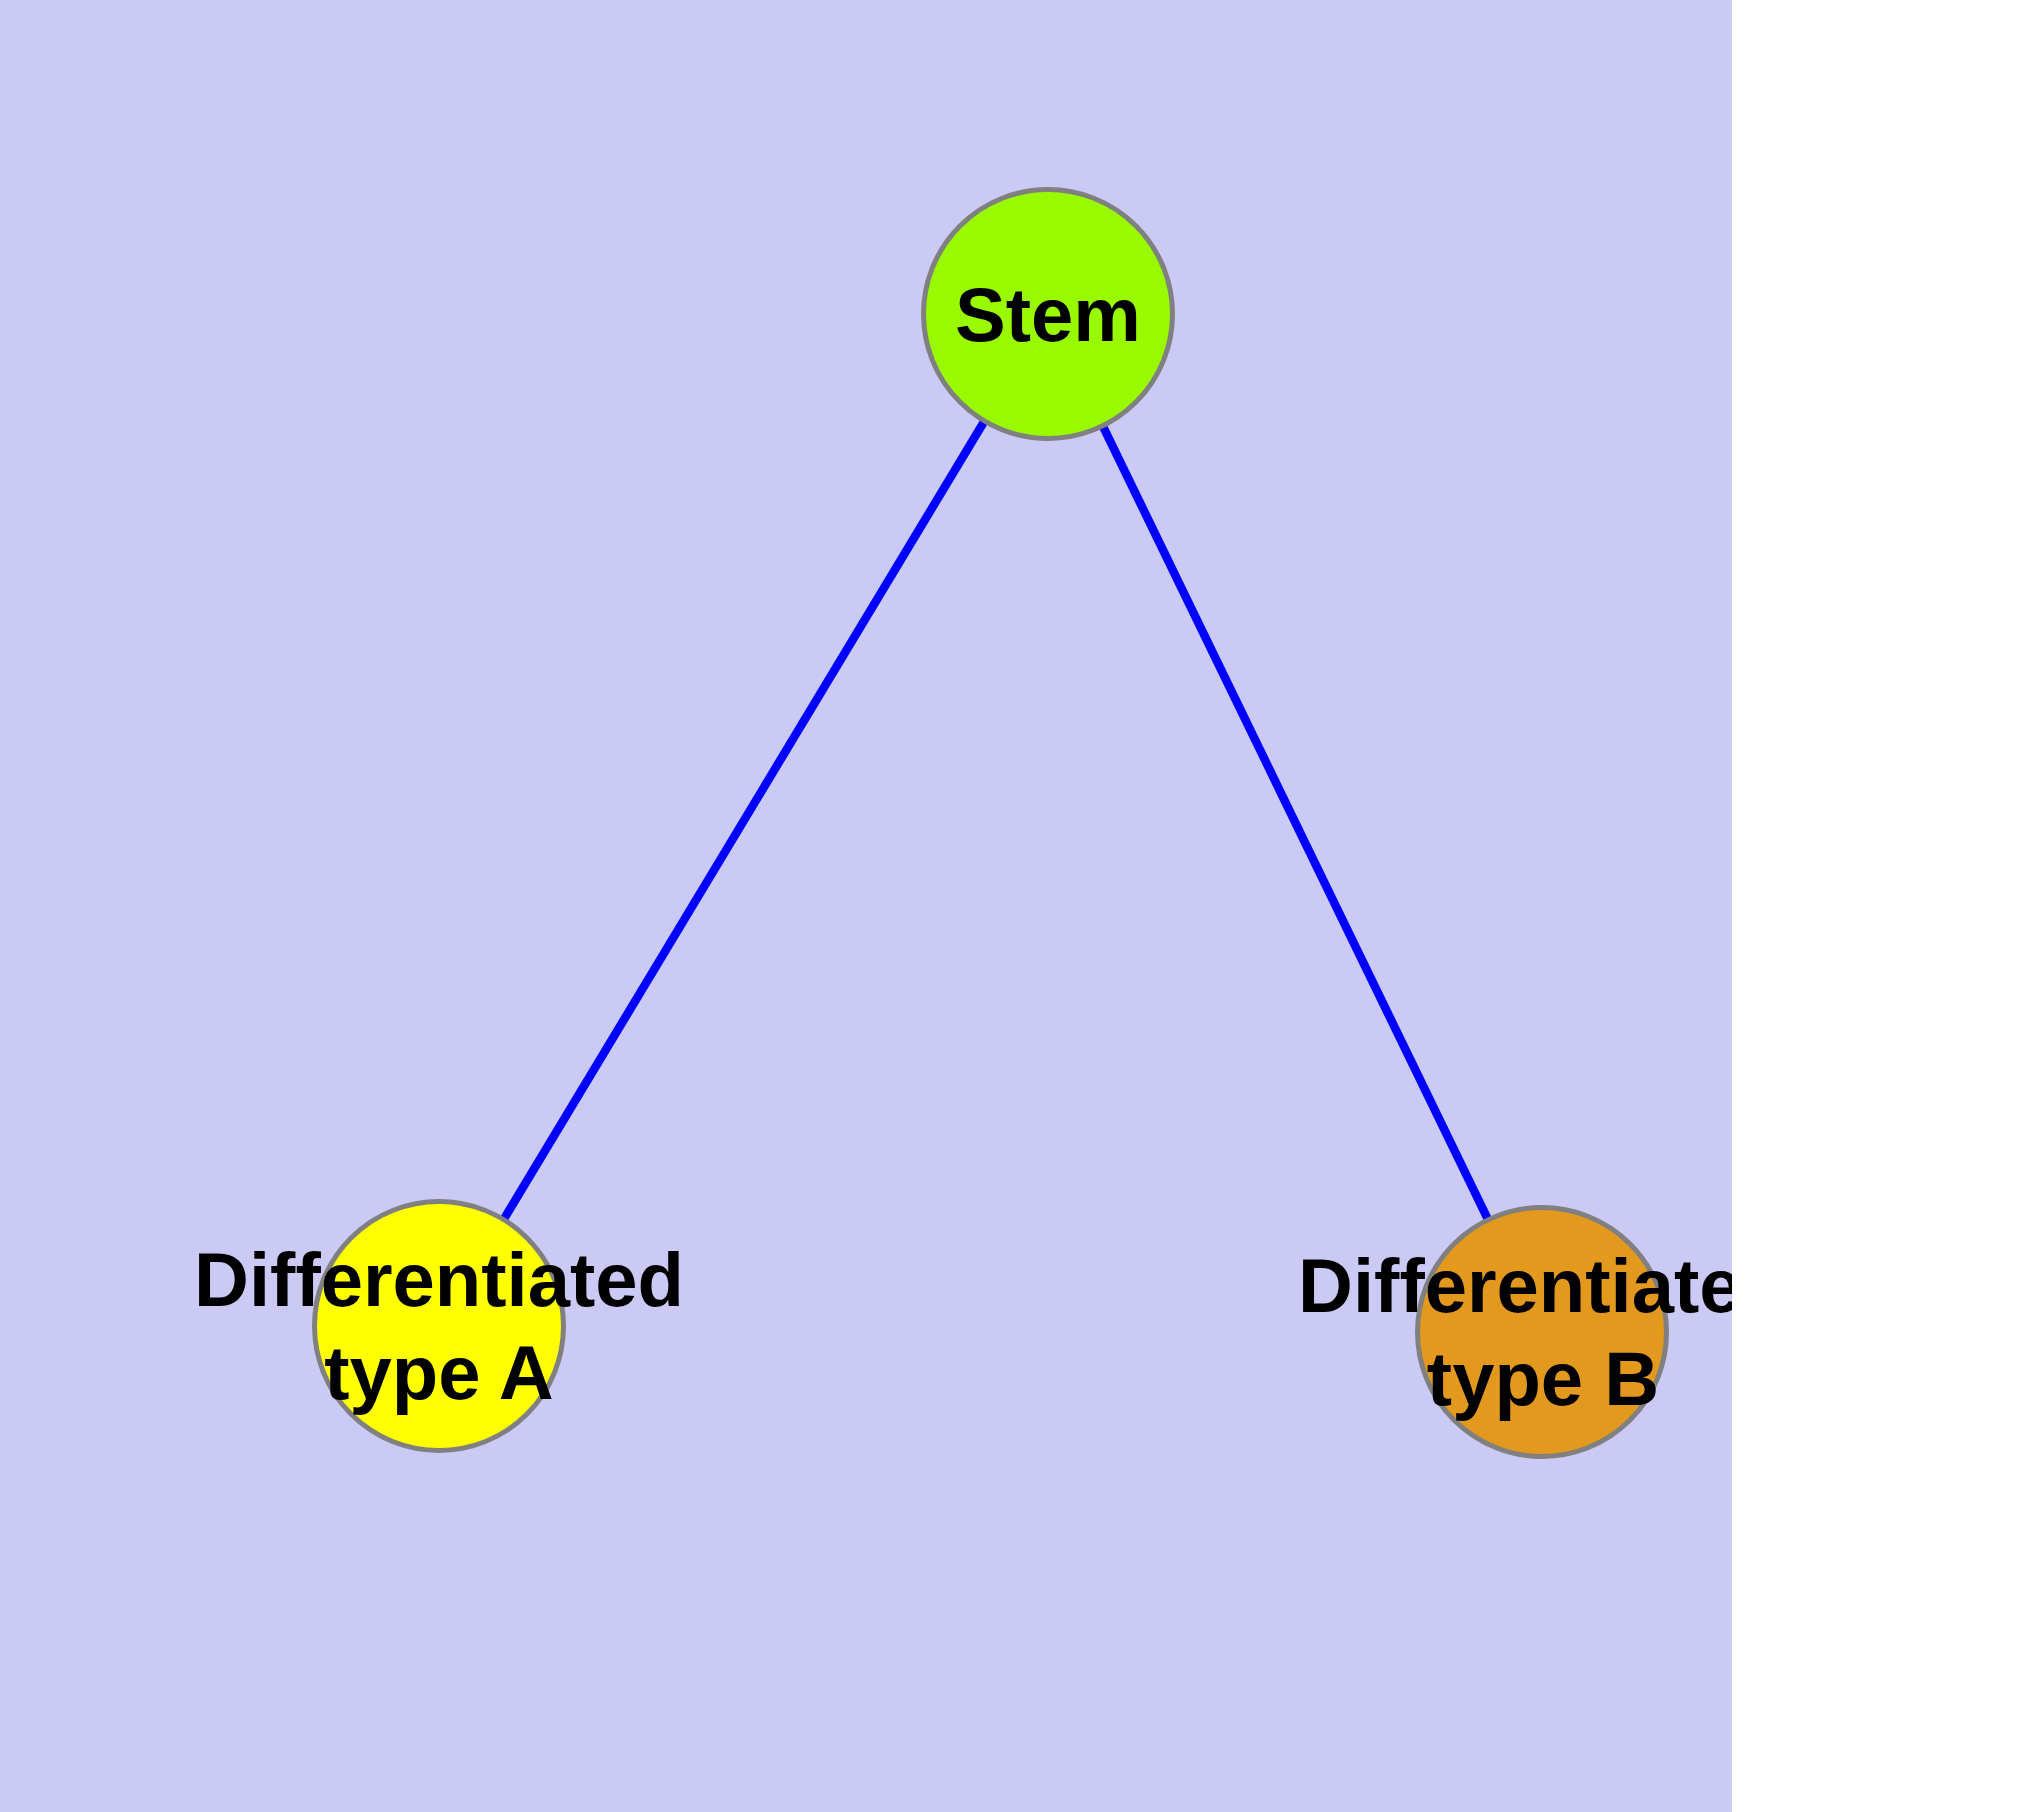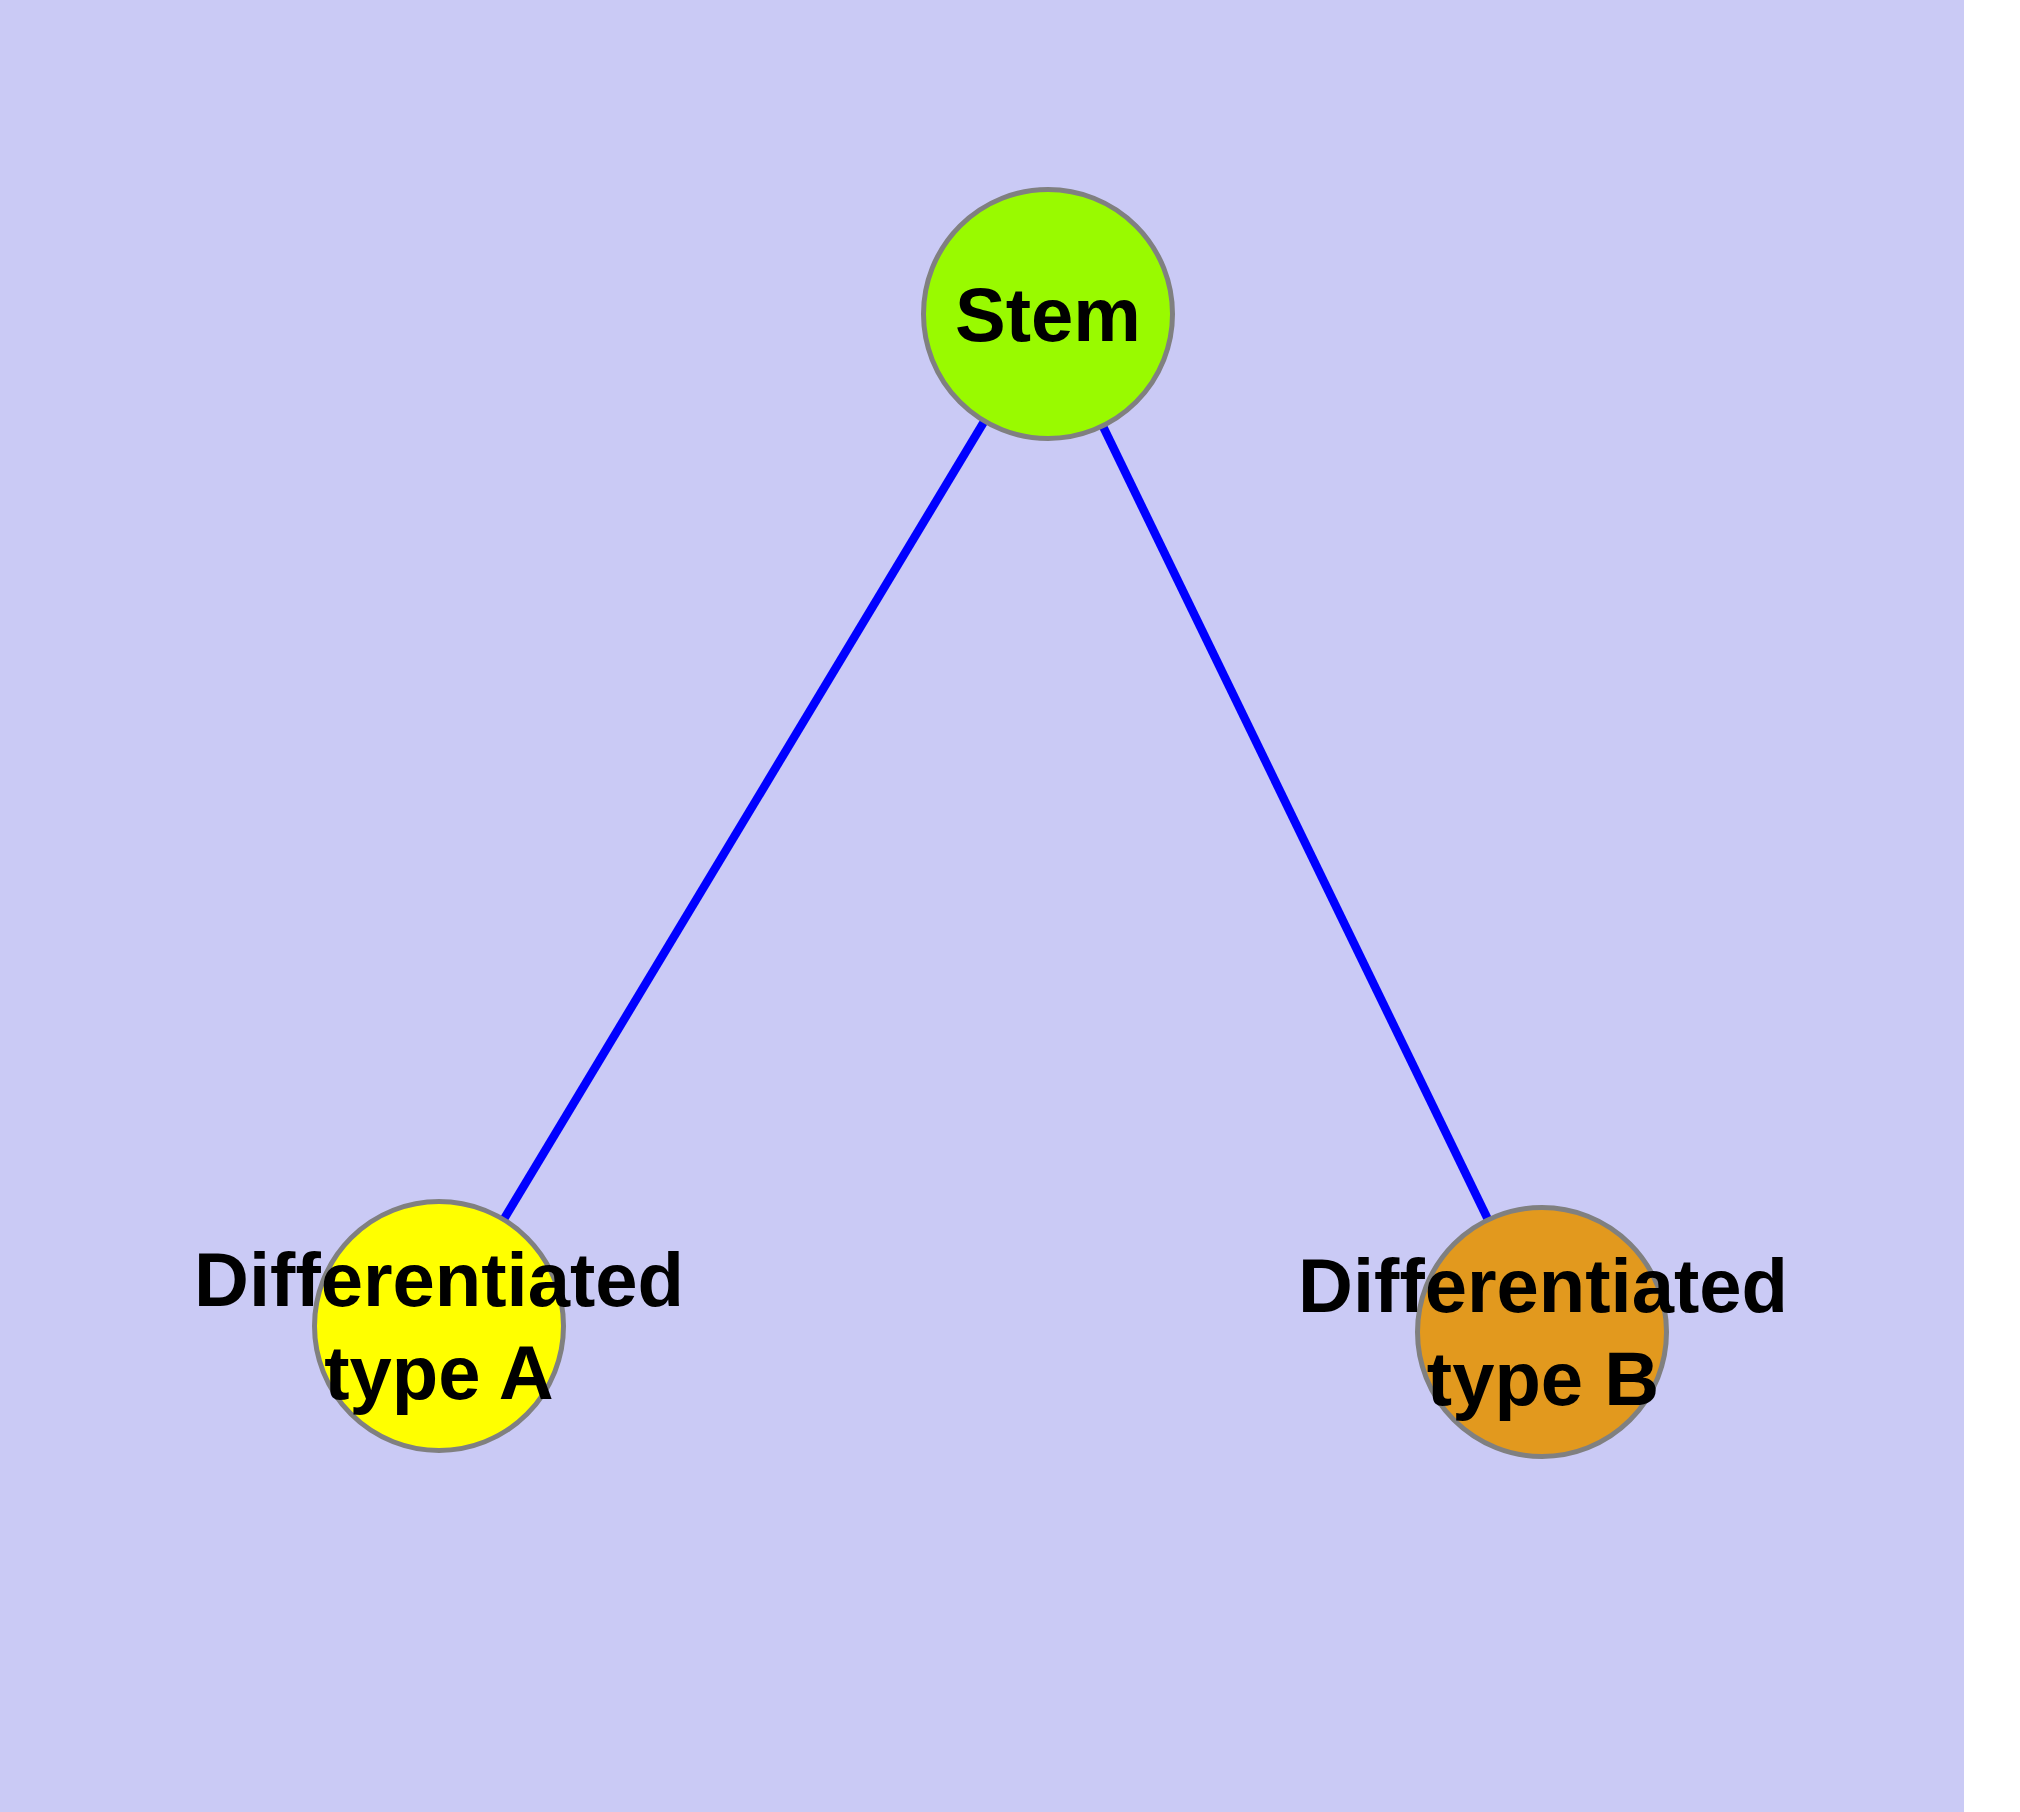--- a/index.html
+++ b/index.html
@@ -1,21 +1,21 @@
 <!DOCTYPE html>
 <html style="font-size:13.6px"><head>
 <meta charset="utf-8">
 <style>
   html, body {
     margin: 0;
     padding: 0;
   }
   .canvas {
     position: relative;
-    width: 1964px;
+    width: 1732px;
     height: 1812px;
     overflow: hidden;
     font-family: "Liberation Sans", sans-serif;
   }
   .edge-layer {
     position: absolute;
     left: 0;
     top: 0;
     width: 2021px;
     height: 1812px;

